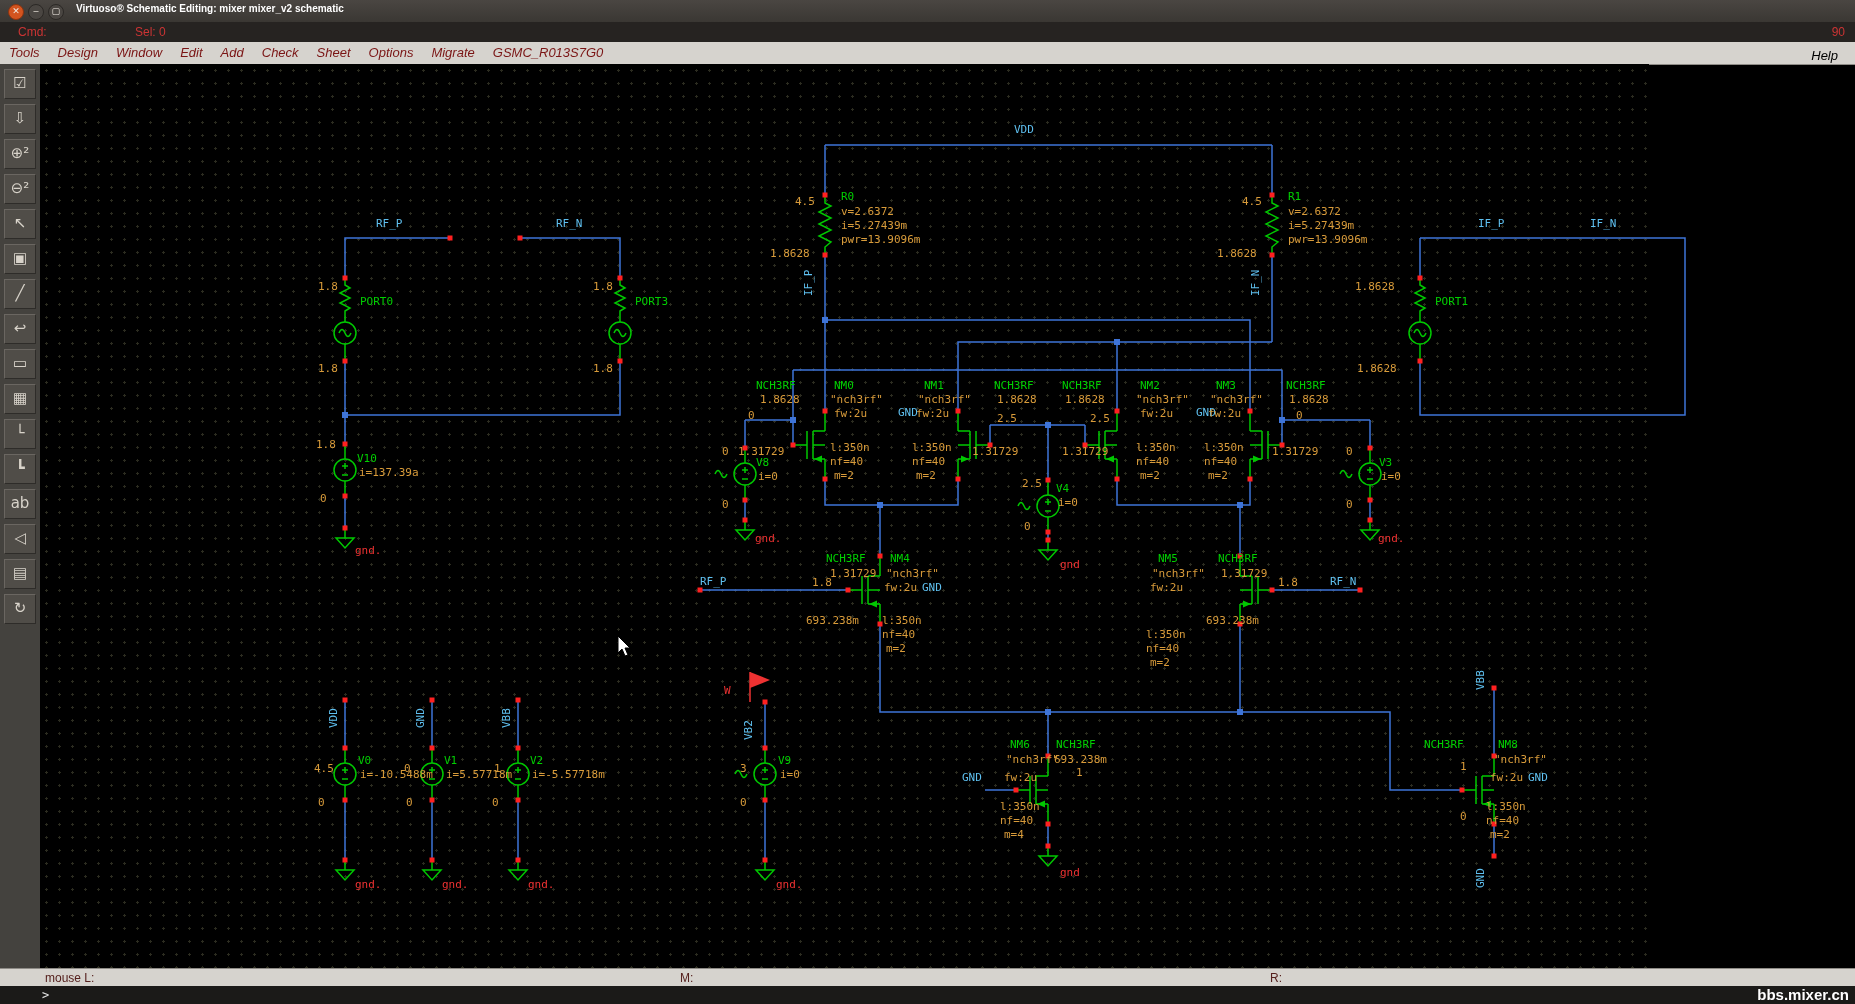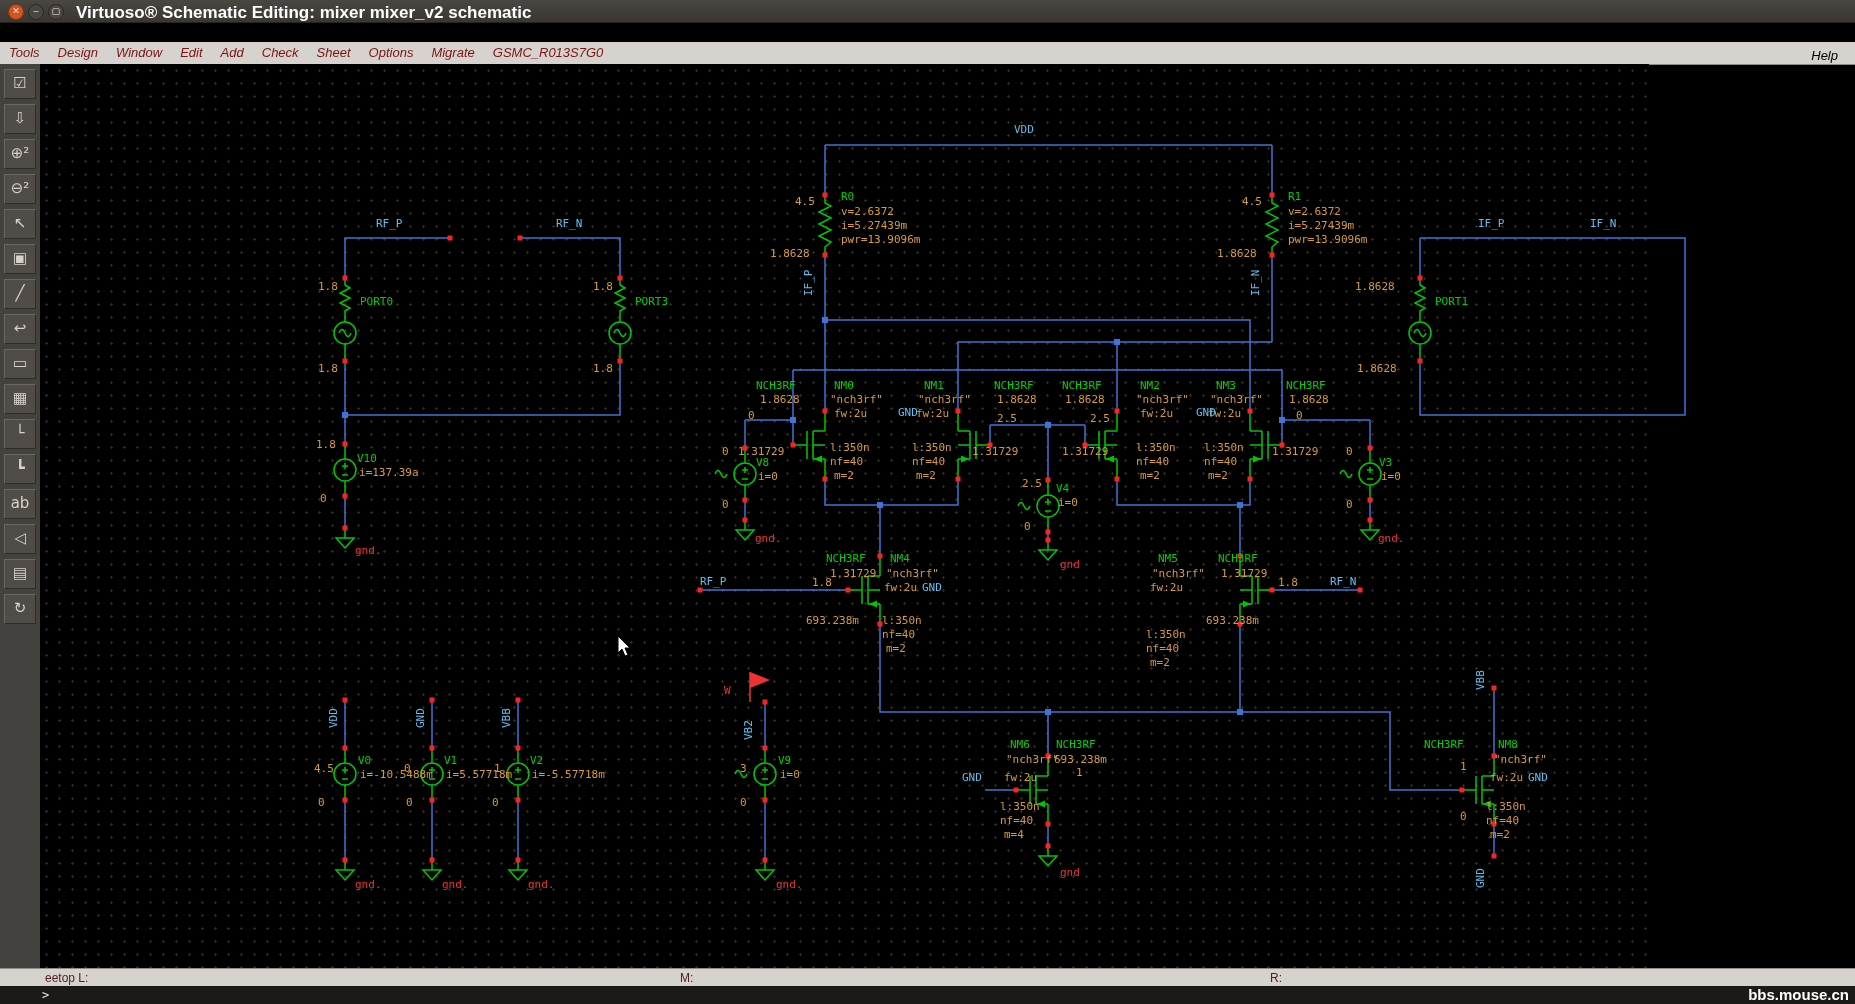--- a/index.html
+++ b/index.html
@@ -6,21 +6,21 @@
   #window{position:relative;width:1855px;height:1004px;background:#000;overflow:hidden;
           font-family:"Liberation Sans",sans-serif;}
   
   #titlebar{position:absolute;left:0;top:0;width:100%;height:22px;
             background:linear-gradient(#4a4642,#3a3733);border-bottom:1px solid #262421;}
   .winbtn{position:absolute;top:4px;width:14px;height:14px;border-radius:50%;
           font-size:9px;line-height:13px;text-align:center;color:#efe9e2;cursor:default;}
   #btn-close{left:8px;background:#d3541f;border:1px solid #8c3410;}
   #btn-min{left:28px;background:#4a4642;border:1px solid #2b2825;}
   #btn-max{left:48px;background:#4a4642;border:1px solid #2b2825;}
-  #title-text{position:absolute;left:76px;top:3px;color:#ffffff;font-size:17px;font-weight:bold;}
+  #title-text{position:absolute;left:76px;top:3px;color:#ffffff;font-size:10px;font-weight:bold;}
   
   #cmdbar{position:absolute;left:0;top:22px;width:100%;height:20px;background:#262321;}
   #cmdbar span{position:absolute;top:3px;font-size:12px;color:#cc3434;}
   #cmd-label{left:18px;} #sel-label{left:135px;} #cmd-right{right:10px;}
   
   #menubar{position:absolute;left:0;top:42px;width:100%;height:22px;background:#d6d3ce;
            border-bottom:1px solid #8e8b86;}
   .menu-item{display:inline-block;padding:3px 9px 0 9px;font-size:13px;color:#7a1414;cursor:default;font-style:italic;}
   #menu-help{position:absolute;right:8px;top:3px;font-size:13px;color:#000000;}
   
@@ -55,20 +55,25 @@
 
 <div id="window">
 
   <div id="titlebar">
     <div class="winbtn" id="btn-close">✕</div>
     <div class="winbtn" id="btn-min">–</div>
     <div class="winbtn" id="btn-max">▢</div>
     <span id="title-text">Virtuoso® Schematic Editing: mixer mixer_v2 schematic</span>
   </div>
 
+  <div id="cmdbar">
+    <span id="cmd-label">Cmd:</span>
+    <span id="sel-label">Sel: 0</span>
+    <span id="cmd-right">90</span>
+  </div>
 
   <div id="menubar">
     <span id="menu-items"><span class="menu-item">Tools</span><span class="menu-item">Design</span><span class="menu-item">Window</span><span class="menu-item">Edit</span><span class="menu-item">Add</span><span class="menu-item">Check</span><span class="menu-item">Sheet</span><span class="menu-item">Options</span><span class="menu-item">Migrate</span><span class="menu-item">GSMC_R013S7G0</span></span>
     <span id="menu-help" class="menu-item">Help</span>
   </div>
 
   <div id="toolbar">
       <div class="tool">☑</div>
       <div class="tool">⇩</div>
       <div class="tool">⊕²</div>
@@ -401,23 +406,23 @@
           <rect x="517.5" y="235.5" width="5" height="5" fill="#ff2020"></rect>
         </g>
 
       <g>
         <polygon points="618,636 618,653 622,649 625,656 628,655 625,648 630,648" fill="#ffffff" stroke="#000000" stroke-width="1"></polygon>
       </g>
     </svg>
   </div>
 
   <div id="statusbar">
-    <span id="mouse-l">eetop L:</span>
+    <span id="mouse-l">mouse L:</span>
     <span id="mouse-m">M:</span>
     <span id="mouse-r">R:</span>
   </div>
 
   <div id="promptbar">
     <span id="prompt-text">&gt;</span>
   </div>
 
-  <div id="watermark">bbs.mouse.cn</div>
+  <div id="watermark">bbs.mixer.cn</div>
 </div>
 
 </body></html>

